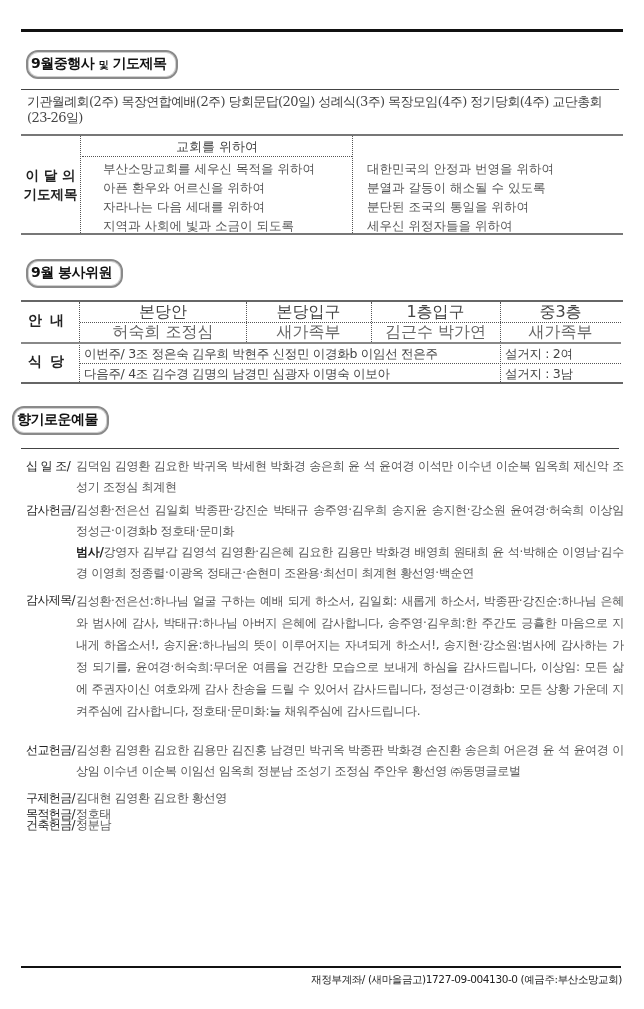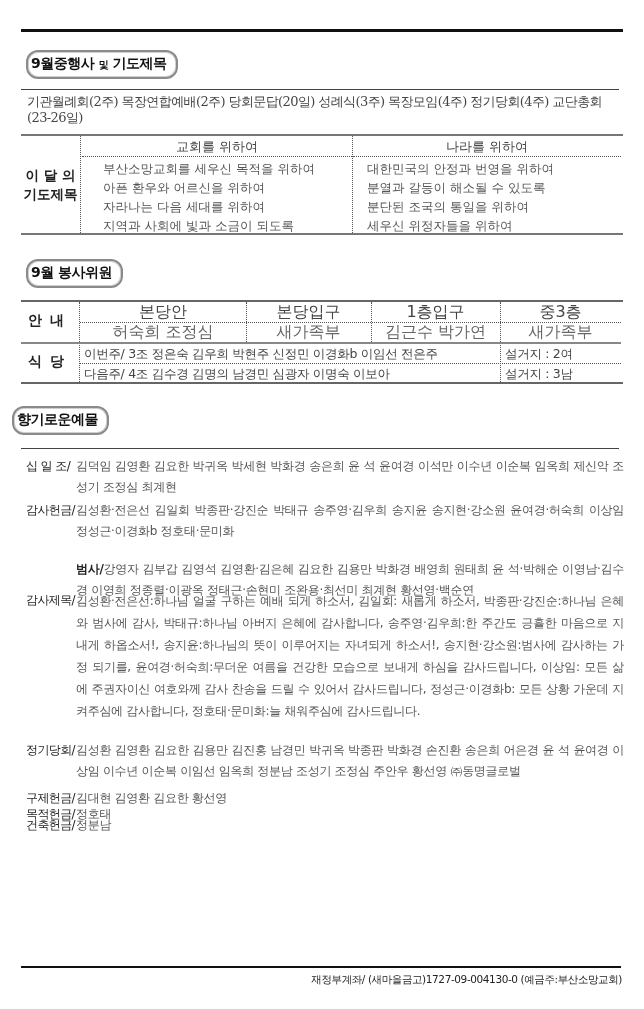--- a/index.html
+++ b/index.html
@@ -102,21 +102,20 @@
 </div>
 <div class="thin-rule" style="top:89px; width:598px;"></div>
 <div class="events">기관월례회(2주)  목장연합예배(2주)  당회문답(20일)  성례식(3주)   목장모임(4주)  정기당회(4주)  교단총회(23-26일)</div>
 
 <div class="prayer">
   <div class="lbl">
     <span>이 달 의</span>
     <span>기도제목</span>
   </div>
   <div class="colhead" style="left:61px; width:270px;">교회를 위하여</div>
-  <div class="colhead" style="left:332px; width:268px;">나라를 위하여</div>
   <div class="vdiv"></div>
   <div class="col" style="left:82px;">
     <div>부산소망교회를 세우신 목적을 위하여</div>
     <div>아픈 환우와 어르신을 위하여</div>
     <div>자라나는 다음 세대를 위하여</div>
     <div>지역과 사회에 빛과 소금이 되도록</div>
   </div>
   <div class="col" style="left:346px;">
     <div>대한민국의 안정과 번영을 위하여</div>
     <div>분열과 갈등이 해소될 수 있도록</div>
@@ -169,30 +168,30 @@
 <div class="thin-rule" style="top:448px; width:598px;"></div>
 
 <div class="off" style="top:456px;">
   <span class="k">십 일 조/</span>
   <div class="v">김덕임  김영환  김요한  박귀옥  박세현  박화경  송은희  윤  석  윤여경  이석만  이수년  이순복  임옥희  제신악  조성기  조정심  최계현</div>
 </div>
 
 <div class="off" style="top:500px;">
   <span class="k">감사헌금/</span>
   <div class="v">김성환·전은선  김일회  박종판·강진순  박태규  송주영·김우희  송지윤  송지현·강소원  윤여경·허숙희  이상임  정성근·이경화b  정호태·문미화</div>
-  <div class="v" style="margin-top:17px;"><span class="sub-k">범사/</span><span>강영자  김부갑  김영석  김영환·김은혜  김요한  김용만  박화경  배영희  원태희  윤  석·박해순  이영남·김수경  이영희  정종렬·이광옥  정태근·손현미  조완용·최선미  최계현  황선영·백순연</span></div>
+  <div class="v" style="margin-top:0;"><span class="sub-k">범사/</span><span>강영자  김부갑  김영석  김영환·김은혜  김요한  김용만  박화경  배영희  원태희  윤  석·박해순  이영남·김수경  이영희  정종렬·이광옥  정태근·손현미  조완용·최선미  최계현  황선영·백순연</span></div>
 </div>
 
 <div class="off" style="top:590px;">
   <span class="k">감사제목/</span>
   <div class="v" style="line-height:22px;">김성환·전은선:하나님 얼굴 구하는 예배 되게 하소서, 김일회: 새롭게 하소서, 박종판·강진순:하나님 은혜와 범사에 감사, 박태규:하나님 아버지 은혜에 감사합니다, 송주영·김우희:한 주간도 긍휼한 마음으로 지내게 하옵소서!, 송지윤:하나님의 뜻이 이루어지는 자녀되게 하소서!, 송지현·강소원:범사에 감사하는 가정 되기를, 윤여경·허숙희:무더운 여름을 건강한 모습으로 보내게 하심을 감사드립니다, 이상임: 모든 삶에 주권자이신 여호와께 감사 찬송을 드릴 수 있어서 감사드립니다, 정성근·이경화b: 모든 상황 가운데 지켜주심에 감사합니다, 정호태·문미화:늘 채워주심에 감사드립니다.</div>
 </div>
 
 <div class="off" style="top:740px;">
-  <span class="k">정기당회/</span>
+  <span class="k">선교헌금/</span>
   <div class="v">김성환  김영환  김요한  김용만  김진홍  남경민  박귀옥  박종판  박화경  손진환  송은희  어은경  윤  석  윤여경  이상임  이수년  이순복  이임선  임옥희  정분남  조성기  조정심  주안우  황선영  ㈜동명글로벌</div>
 </div>
 
 <div class="off" style="top:788px;">
   <span class="k">구제헌금/</span>
   <div class="v">김대현  김영환  김요한  황선영</div>
 </div>
 
 <div class="off" style="top:815px;">
   <span class="k">건축헌금/</span>

